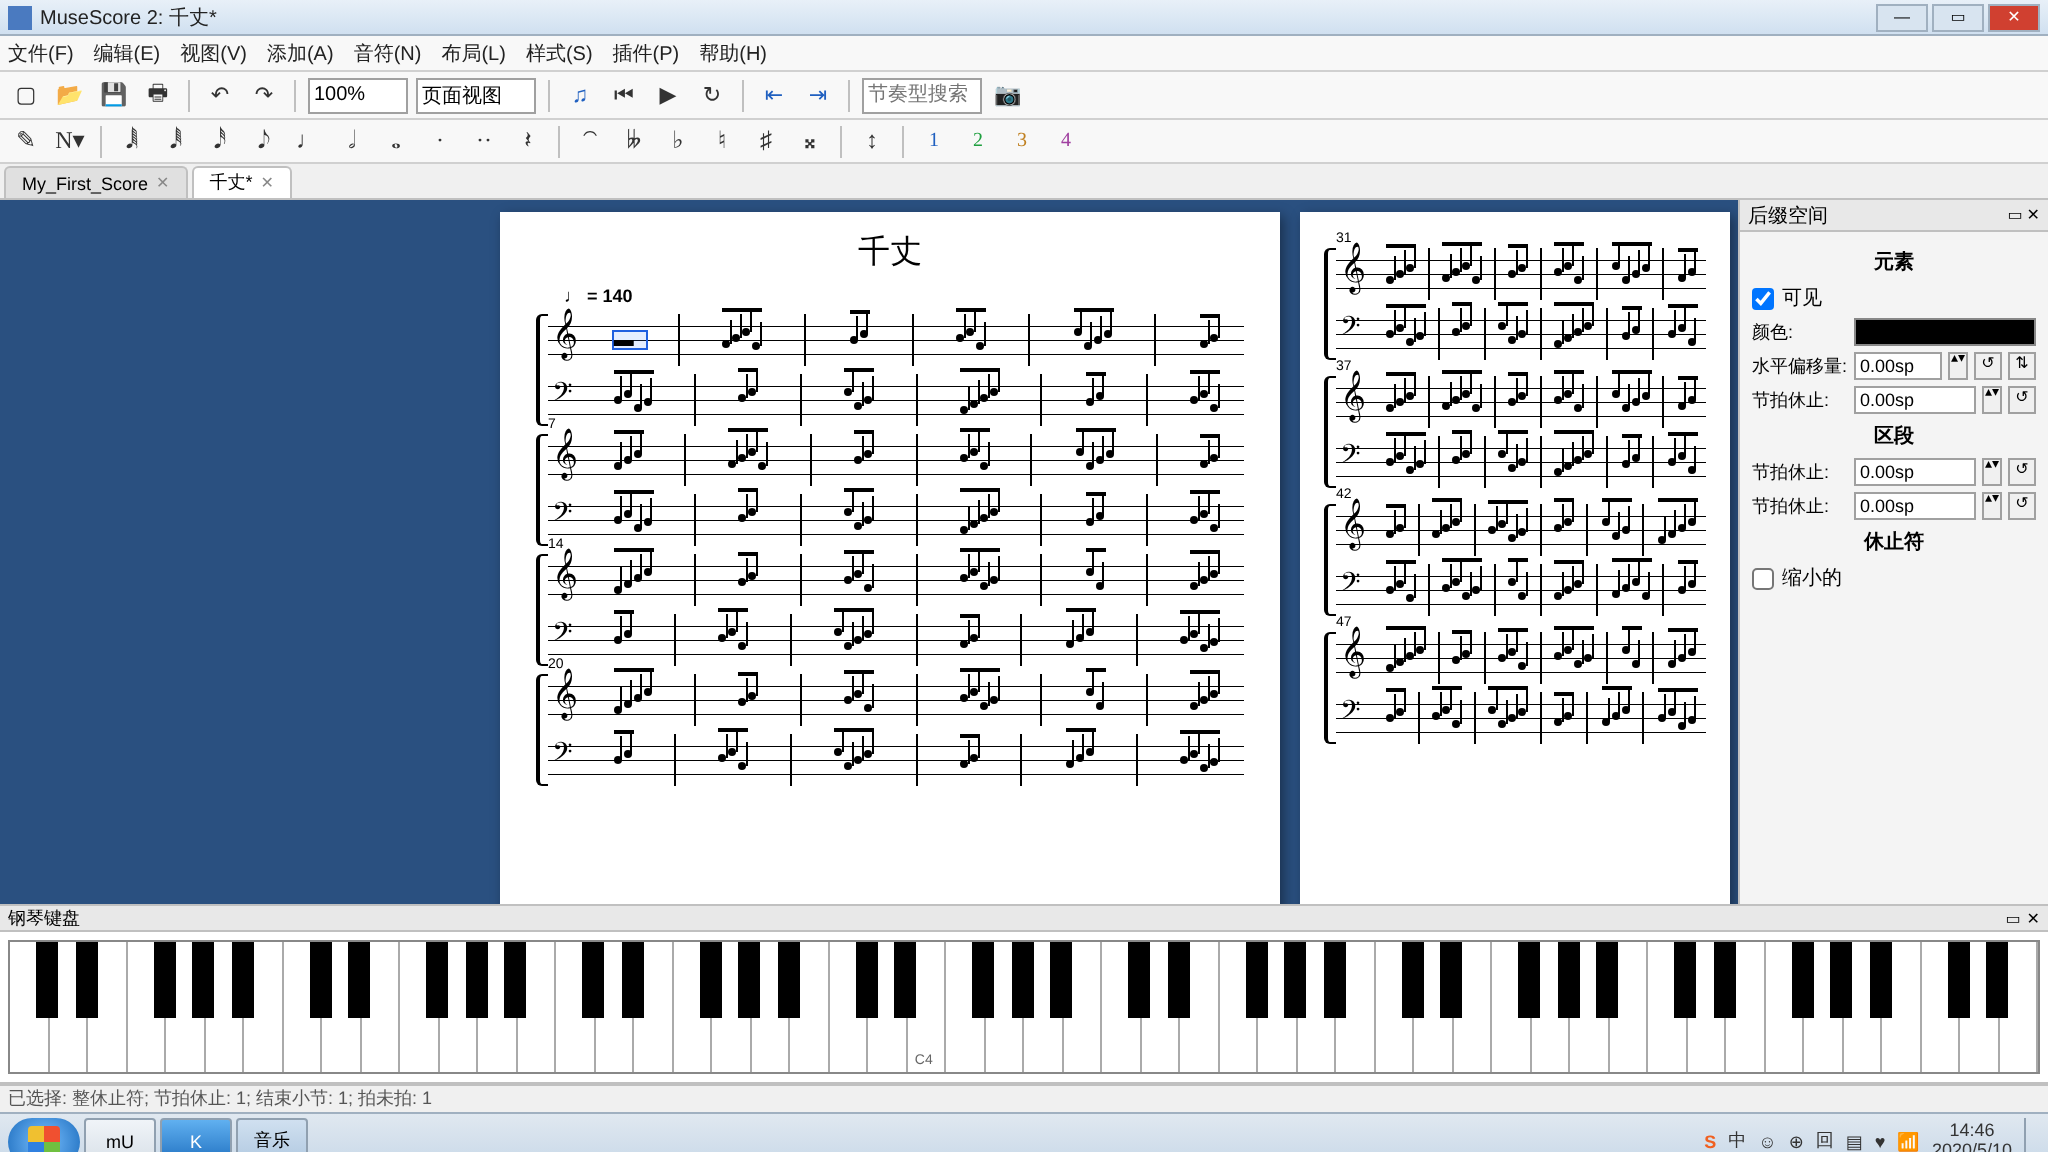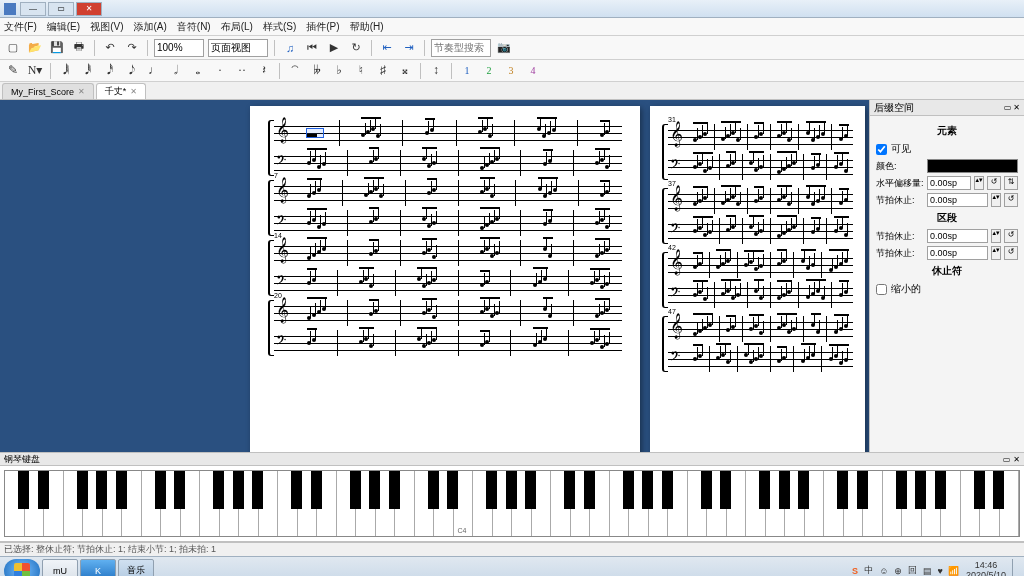--- a/index.html
+++ b/index.html
@@ -92,20 +92,21 @@
 .taskbtn { height: 24px; min-width: 36px; padding: 0 6px; border: 1px solid #90a0b0; background: linear-gradient(#f0f4f8,#d8e0e8); border-radius: 2px; display: flex; align-items: center; justify-content: center; font-size: 9px; }
 .taskbtn.active { background: linear-gradient(#d0e0f0,#b0c8e0); }
 .tray { margin-left: auto; display: flex; align-items: center; gap: 6px; font-size: 9px; color: #333; }
 .tray .clock { text-align: center; line-height: 1.1; }
 </style>
 </head>
 <body>
 
 <div class="titlebar">
   <div class="icon"></div>
+  <div class="title">MuseScore 2: 千丈*</div>
   <div class="winbtns">
     <div class="winbtn">—</div>
     <div class="winbtn">▭</div>
     <div class="winbtn close">✕</div>
   </div>
 </div>
 
 <div class="menubar">
   <span>文件(F)</span>
   <span>编辑(E)</span>
@@ -180,20 +181,22 @@
   <div class="tab active">
       <span>千丈*</span>
       <span class="x">✕</span>
     </div>
 </div>
 
 <div class="mainarea">
   <div class="canvas">
 
     <div class="page page1">
+      <div class="score-title">千丈</div>
+      <div class="tempo">♩ = 140</div>
       <div id="p1sys">
           <div class="system">
             <div class="brace"></div>
             <div class="staves">
               <div class="staff">
                 <div class="clef">𝄞</div>
                 <div class="selected"></div>
                 <div class="notes">
                   <div class="rest">▬</div>
                   <div class="barline" style="height: 26px;"></div>

